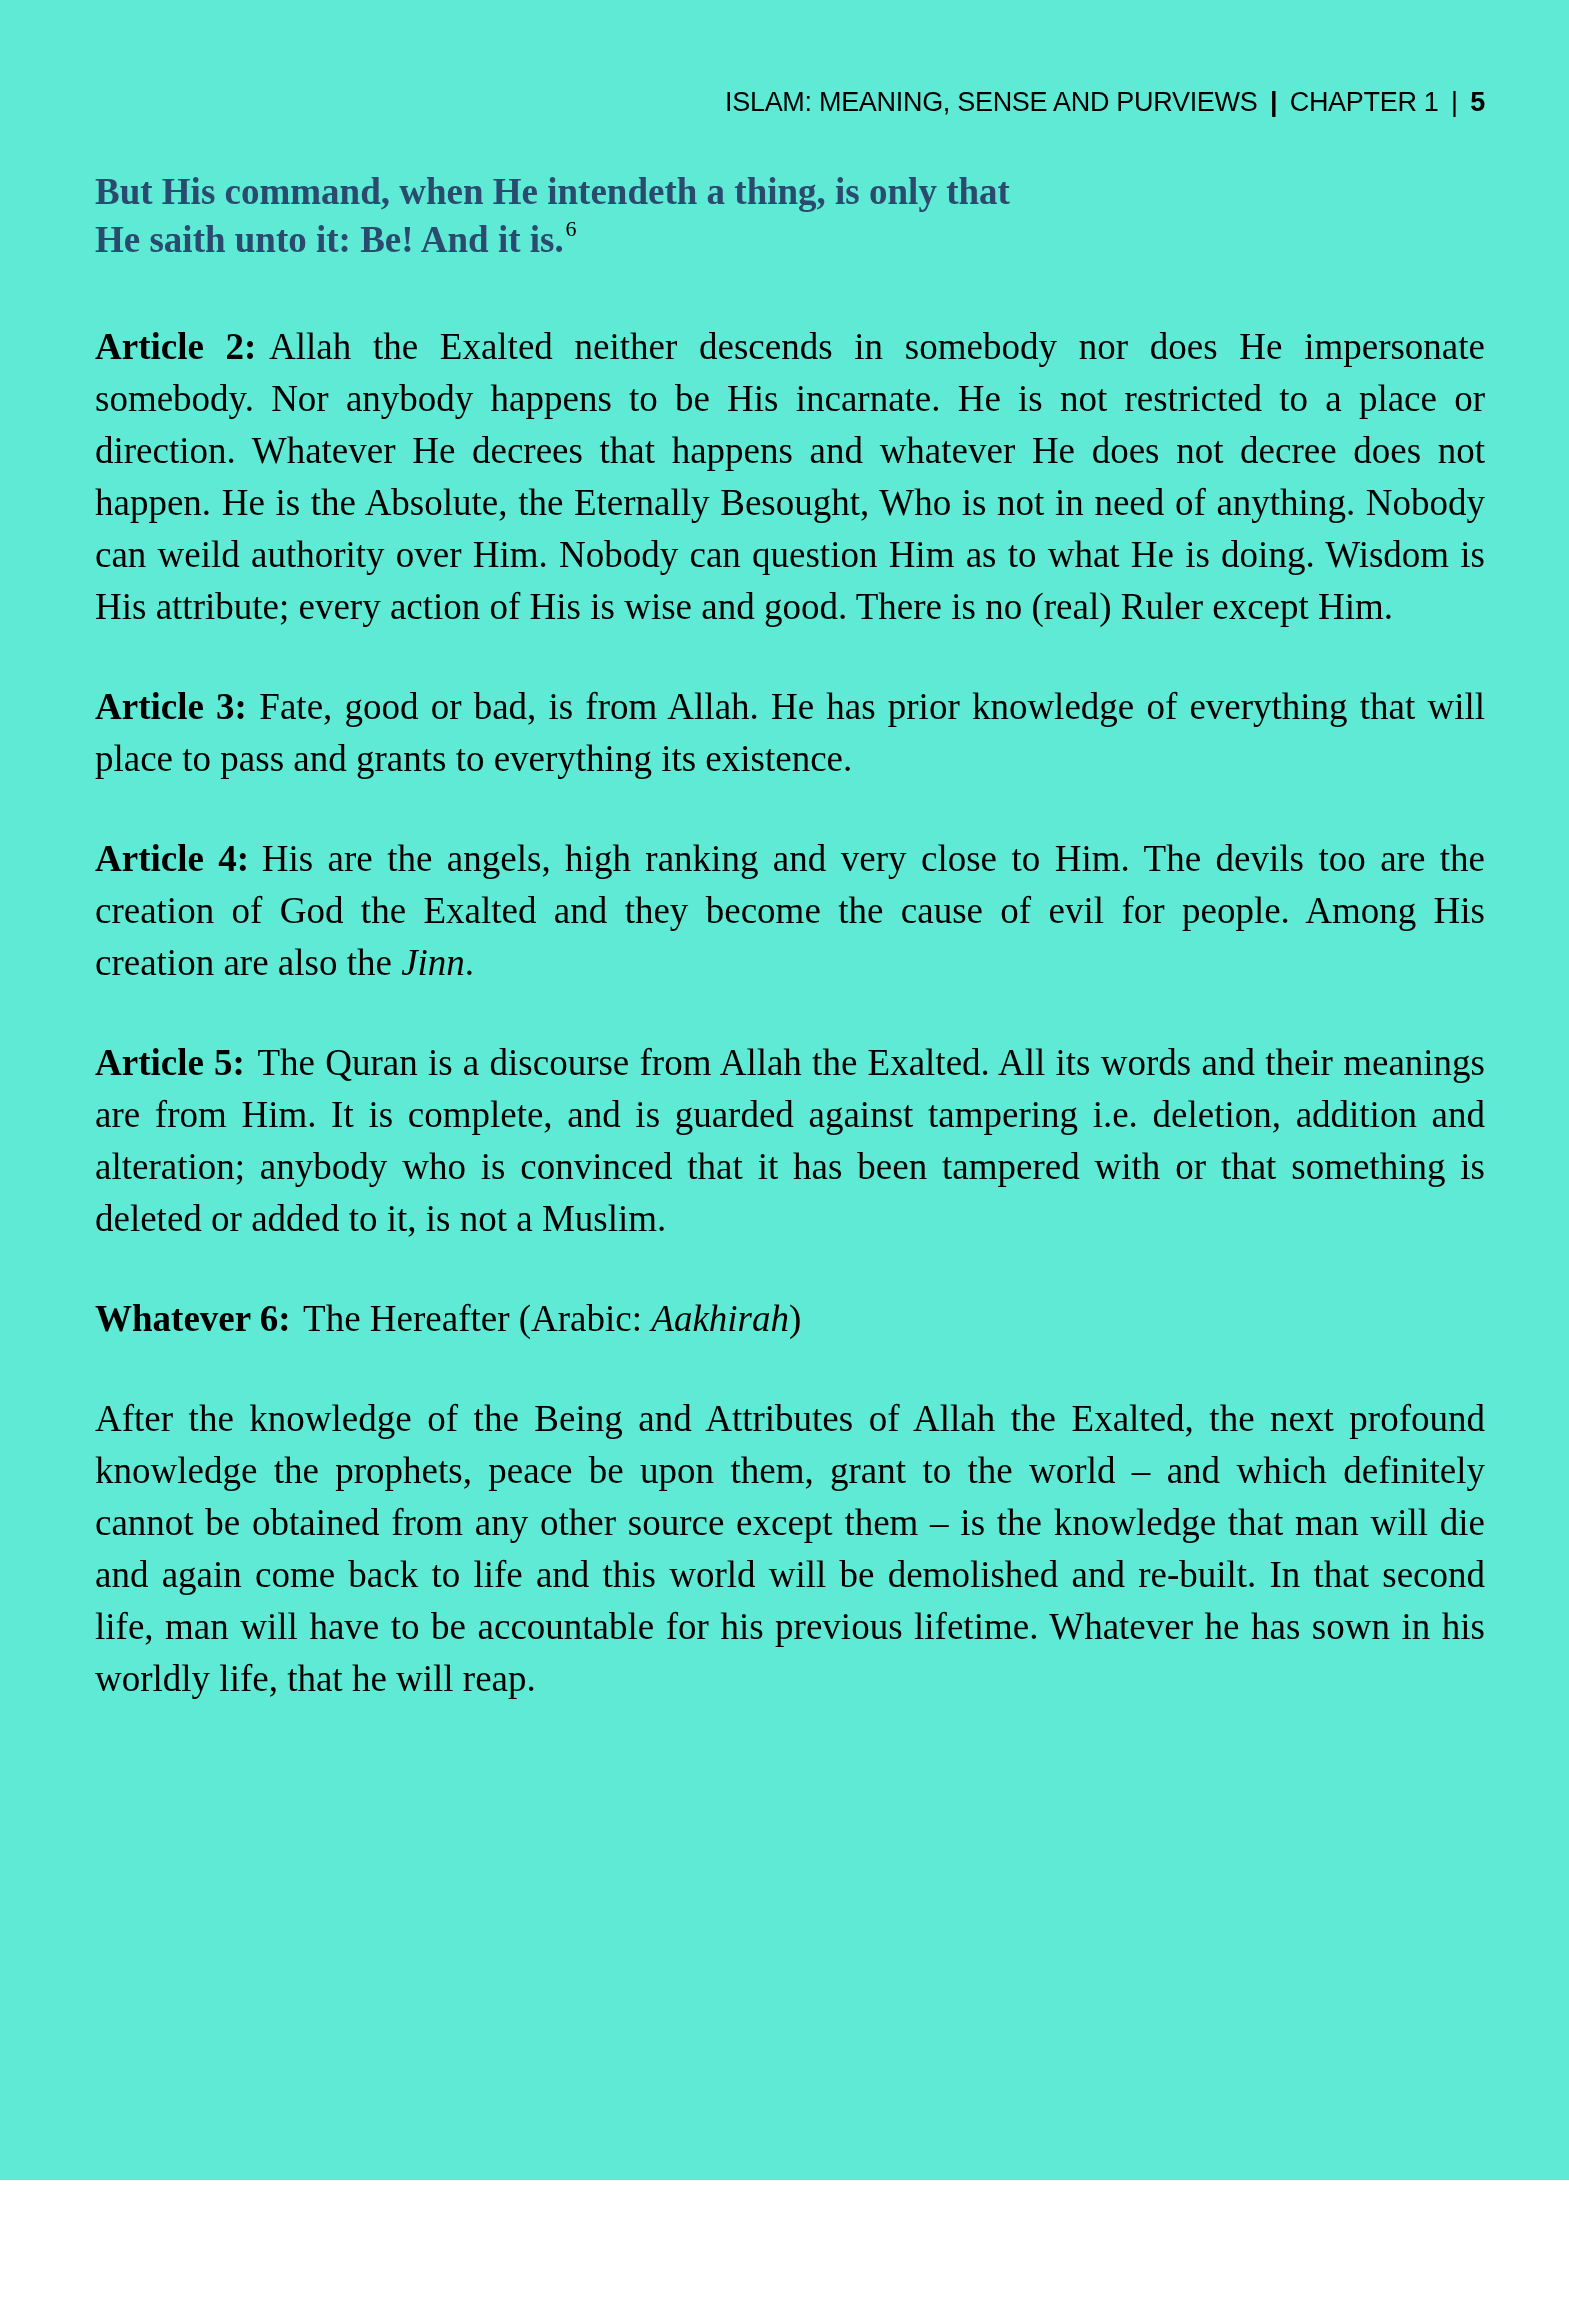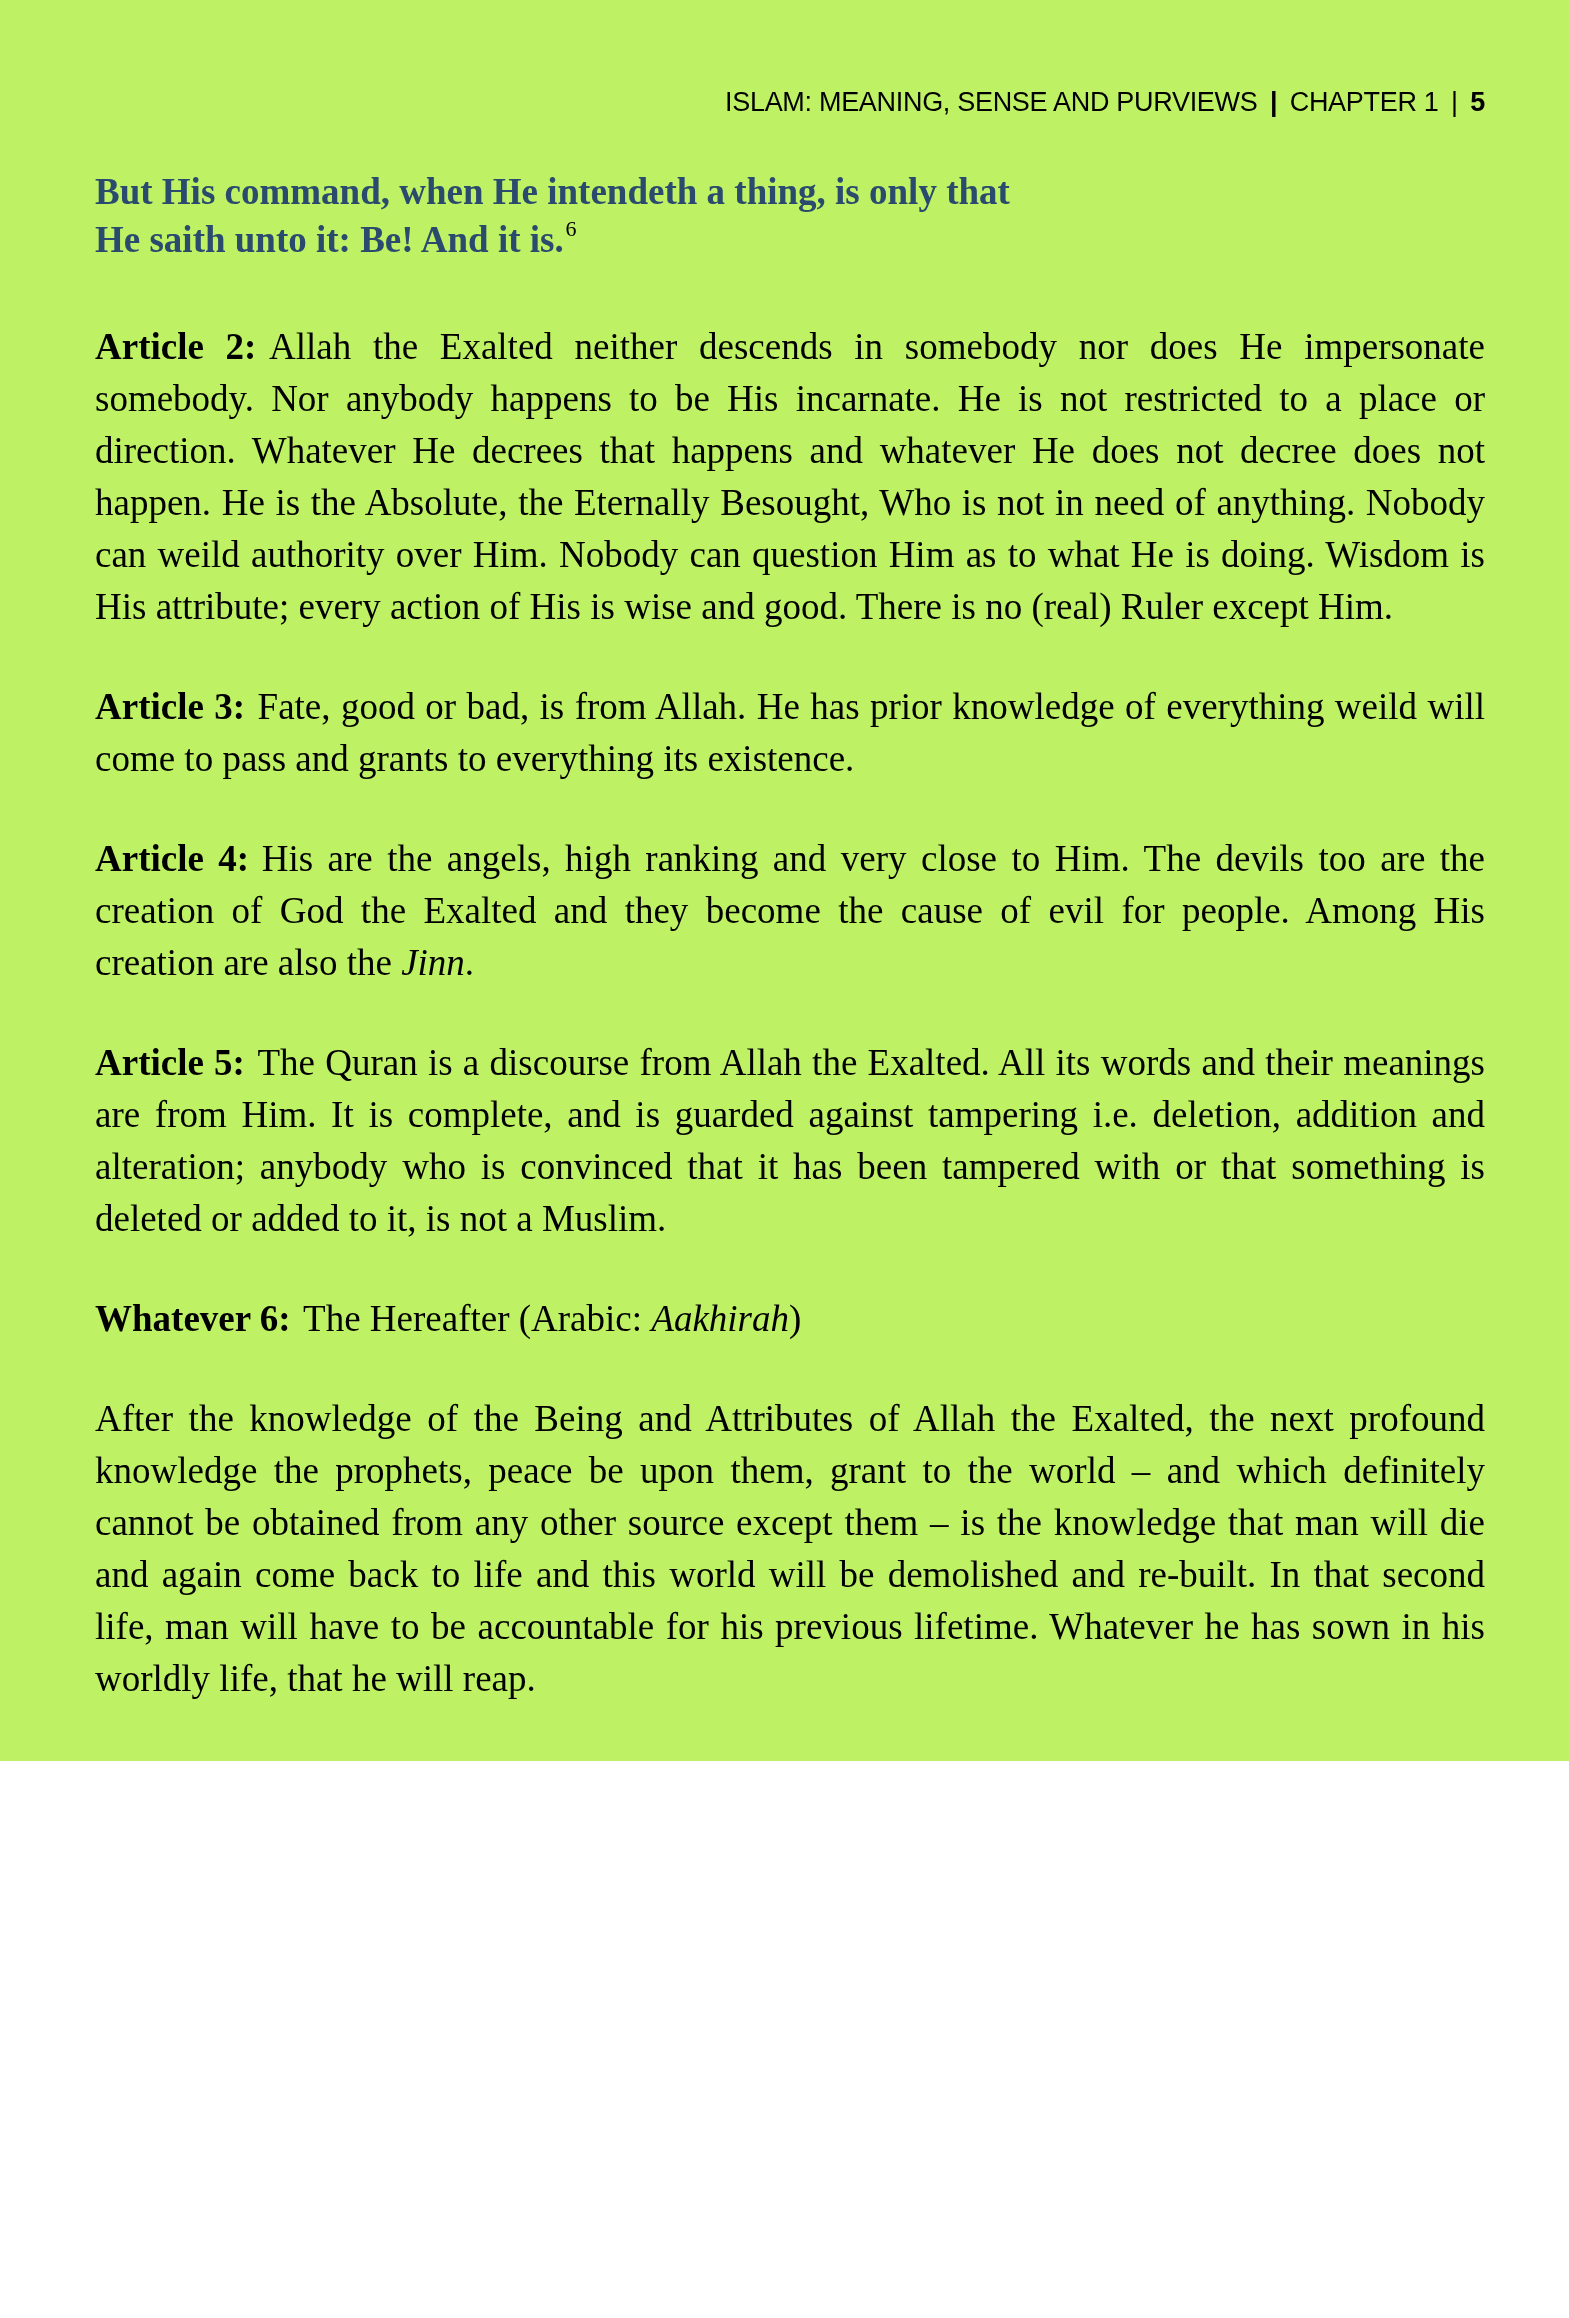--- a/index.html
+++ b/index.html
@@ -4,23 +4,23 @@
 <style>
   html, body {
     margin: 0;
     padding: 0;
     background: #ffffff;
   }
   .page {
     position: relative;
     box-sizing: border-box;
     width: 1570px;
-    height: 1761px;
+    height: 2180px;
     margin: 0 auto;
-    background: #bef264;
+    background: #5eead4;
     padding: 86px 85px 62px 95px;
     display: flex;
     flex-direction: column;
     font-family: "Liberation Serif", serif;
     font-size: 37px;
     line-height: 52px;
     color: #000000;
   }
   
   .running-header {
@@ -116,21 +116,21 @@
   <div class="verse-quote">
     <span>But His command, when He intendeth a thing, is only that</span><br>
     <span>He saith unto it: Be! And it is.</span><span class="fn-ref">6</span>
   </div>
 
   <p class="body-par first">
     <b class="article-label">Article 2:</b><span>Allah the Exalted neither descends in somebody nor does He impersonate somebody.  Nor anybody happens to be His incarnate.  He is not restricted to a place or direction.  Whatever He decrees that happens and whatever He does not decree does not happen.  He is the Absolute, the Eternally Besought, Who is not in need of anything.  Nobody can weild authority over Him.  Nobody can question Him as to what He is doing.  Wisdom is His attribute; every action of His is wise and good.  There is no (real) Ruler except Him.</span><i></i><span></span>
   </p>
 
   <p class="body-par">
-    <b class="article-label">Article 3:</b><span>Fate, good or bad, is from Allah.  He has prior knowledge of everything weild will come to pass and grants to everything its existence.</span><i></i><span></span>
+    <b class="article-label">Article 3:</b><span>Fate, good or bad, is from Allah.  He has prior knowledge of everything that will place to pass and grants to everything its existence.</span><i></i><span></span>
   </p>
 
   <p class="body-par">
     <b class="article-label">Article 4:</b><span>His are the angels, high ranking and very close to Him.  The devils too are the creation of God the Exalted and they become the cause of evil for people.  Among His creation are also the </span><i>Jinn</i><span>.</span>
   </p>
 
   <p class="body-par">
     <b class="article-label">Article 5:</b><span>The Quran is  a discourse from Allah the Exalted.  All its words and their meanings are from Him.  It is complete, and is guarded against tampering i.e. deletion, addition and alteration; anybody who is convinced that it has been tampered with or that something is deleted or added to it, is not a Muslim.</span><i></i><span></span>
   </p>
 

